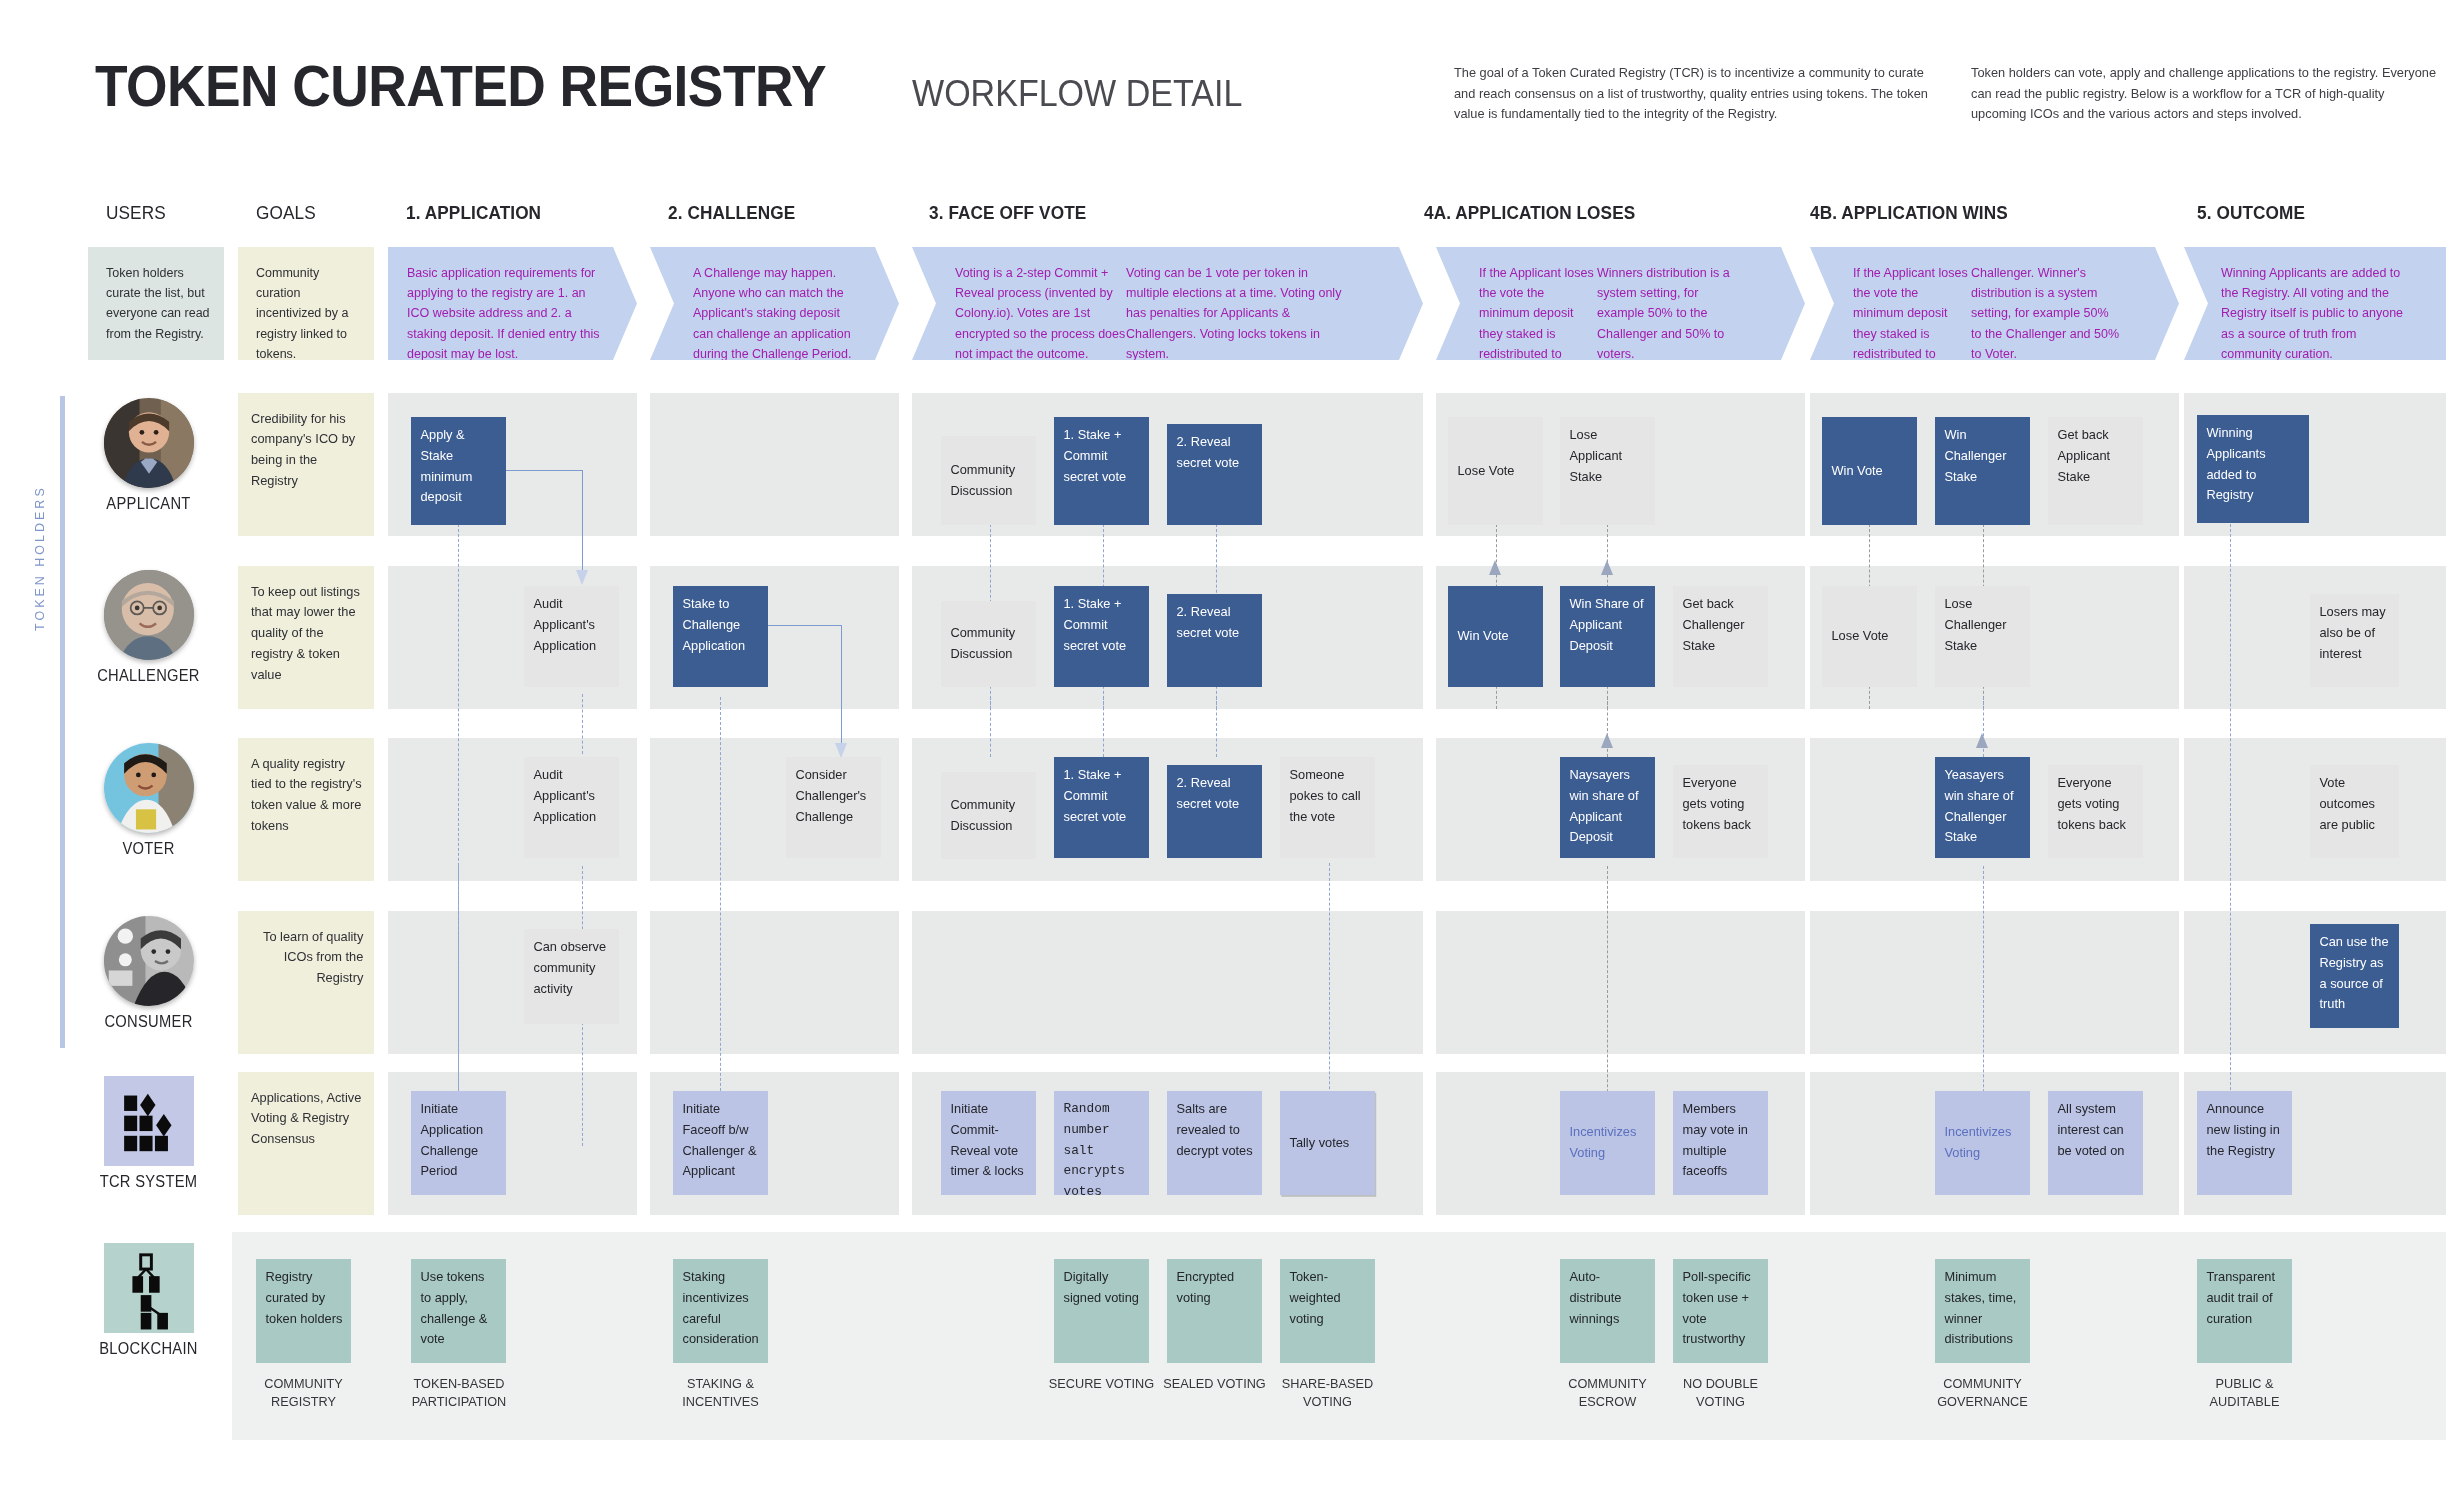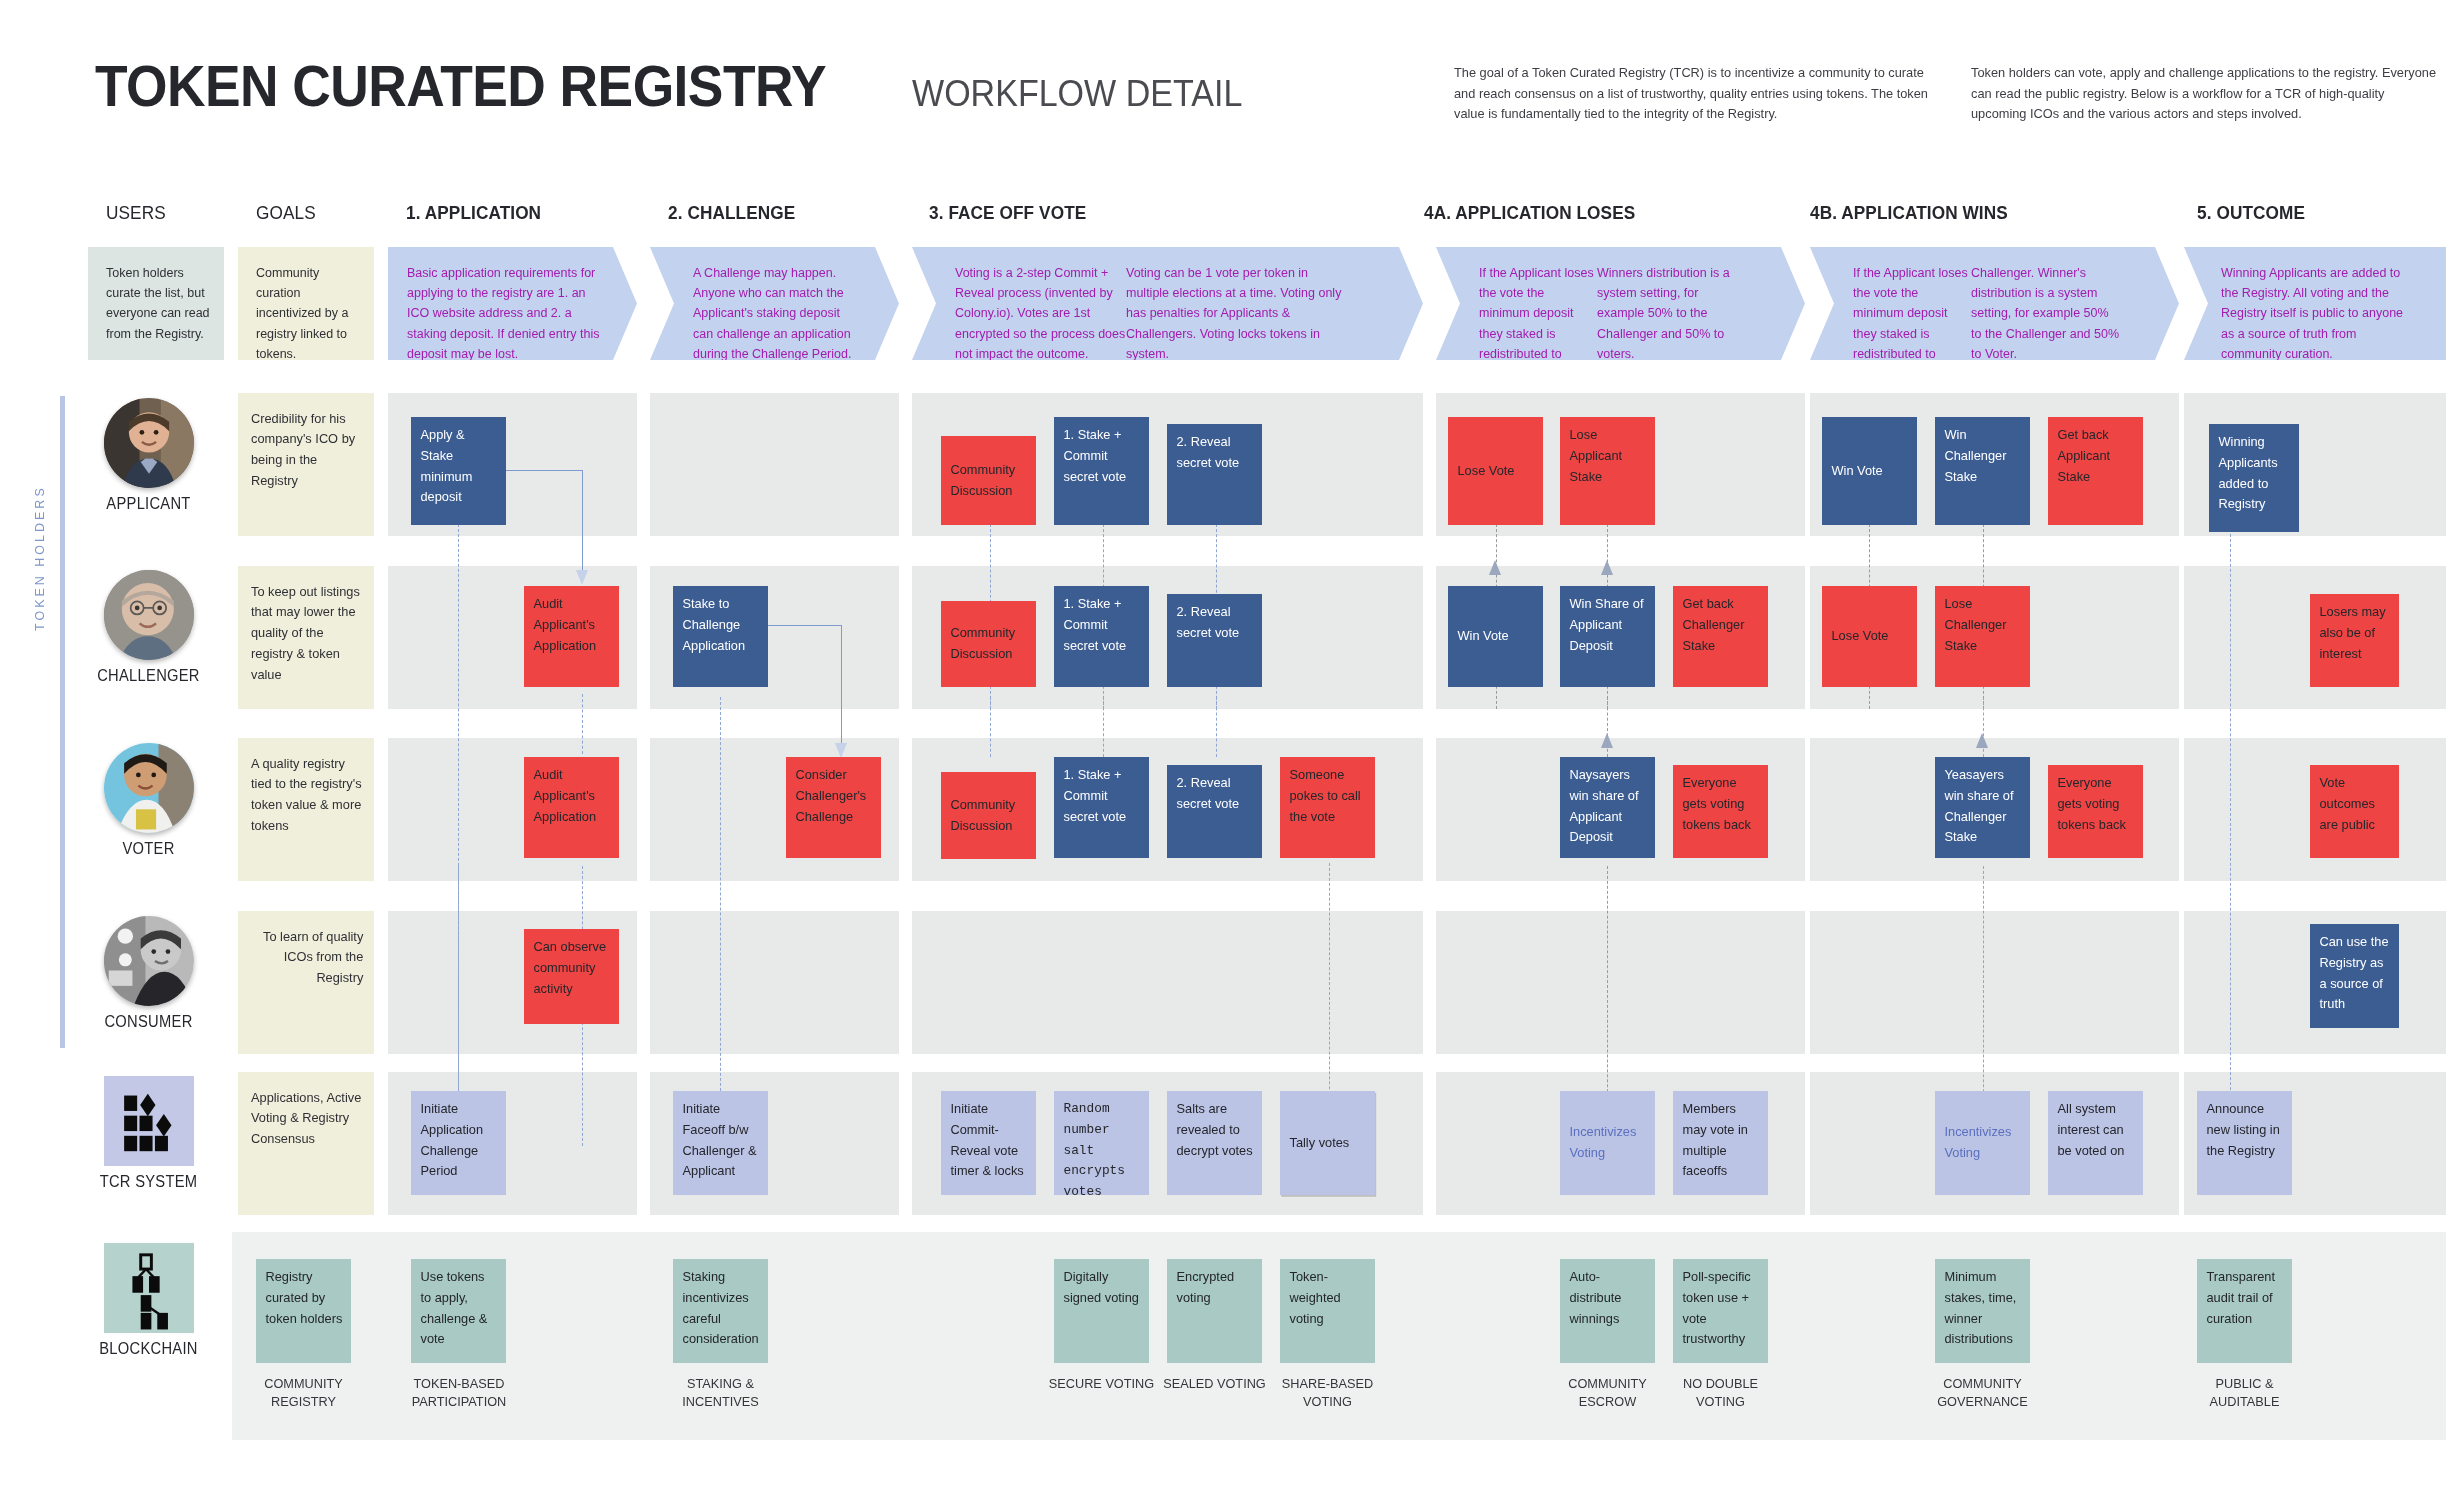--- a/index.html
+++ b/index.html
@@ -50,21 +50,21 @@
   .rail-label{position:absolute;left:33px;top:631px;font-size:12.5px;letter-spacing:3px;color:#7f96c9;
               transform:rotate(-90deg);transform-origin:left top;white-space:nowrap;}
 
   
   .goalcell{position:absolute;background:#f0efdc;font-size:12.8px;line-height:1.63;color:#2f3035;
             padding:15.5px 10.7px 0 13px;box-sizing:border-box;}
 
   
   .node{position:absolute;box-sizing:border-box;font-size:12.8px;line-height:1.62;padding:8.3px 7.7px 0 9.5px;}
   .n-dark{background:#3c5d92;color:#ffffff;}
-  .n-mid{background:#ef4444;color:#24262b;}
+  .n-mid{background:#e5e5e5;color:#24262b;}
   .n-sys{background:#bcc4e6;color:#24262b;}
   .n-sys-accent{background:#bcc4e6;color:#5a6fbe;}
   .n-tally{background:#bcc4e6;color:#24262b;box-shadow:1.2px 1.8px 0 rgba(0,0,0,0.18);}
   .n-bc{background:#a8c9c4;color:#24262b;}
   .node.vc{display:flex;align-items:center;padding-top:0;}
 
   
   .dash-v{position:absolute;width:0;border-left:1.8px dashed #8fa6d3;}
   .dash-v.gray{border-left-color:#9a9a9a;}
   .solid-v{position:absolute;width:0;border-left:1.8px solid #7e9bd0;}
@@ -339,21 +339,21 @@
 
   <div class="node n-dark" style="left:411px;top:417px;width:95px;height:108px;">Apply &amp; Stake minimum deposit</div>
   <div class="node n-mid vc" style="left:941px;top:436px;width:95px;height:89px;">Community Discussion</div>
   <div class="node n-dark" style="left:1054px;top:417px;width:95px;height:108px;">1. Stake + Commit secret vote</div>
   <div class="node n-dark" style="left:1167px;top:424px;width:95px;height:101px;">2. Reveal secret vote</div>
   <div class="node n-mid vc" style="left:1448px;top:417px;width:95px;height:108px;">Lose Vote</div>
   <div class="node n-mid" style="left:1560px;top:417px;width:95px;height:108px;">Lose Applicant Stake</div>
   <div class="node n-dark vc" style="left:1822px;top:417px;width:95px;height:108px;">Win Vote</div>
   <div class="node n-dark" style="left:1935px;top:417px;width:95px;height:108px;">Win Challenger Stake</div>
   <div class="node n-mid" style="left:2048px;top:417px;width:95px;height:108px;">Get back Applicant Stake</div>
-  <div class="node n-dark" style="left:2197px;top:424px;width:90px;height:108px;margin-left:12px;">Winning Applicants added to Registry</div>
+  <div class="node n-dark" style="left:2197px;top:415px;width:112px;height:108px;">Winning Applicants added to Registry</div>
 
   <div class="node n-mid" style="left:524px;top:586px;width:95px;height:101px;">Audit Applicant's Application</div>
   <div class="node n-dark" style="left:673px;top:586px;width:95px;height:101px;">Stake to Challenge Application</div>
   <div class="node n-mid vc" style="left:941px;top:601px;width:95px;height:86px;">Community Discussion</div>
   <div class="node n-dark" style="left:1054px;top:586px;width:95px;height:101px;">1. Stake + Commit secret vote</div>
   <div class="node n-dark" style="left:1167px;top:594px;width:95px;height:93px;">2. Reveal secret vote</div>
   <div class="node n-dark vc" style="left:1448px;top:586px;width:95px;height:101px;">Win Vote</div>
   <div class="node n-dark" style="left:1560px;top:586px;width:95px;height:101px;">Win Share of Applicant Deposit</div>
   <div class="node n-mid" style="left:1673px;top:586px;width:95px;height:101px;">Get back Challenger Stake</div>
   <div class="node n-mid vc" style="left:1822px;top:586px;width:95px;height:101px;">Lose Vote</div>

